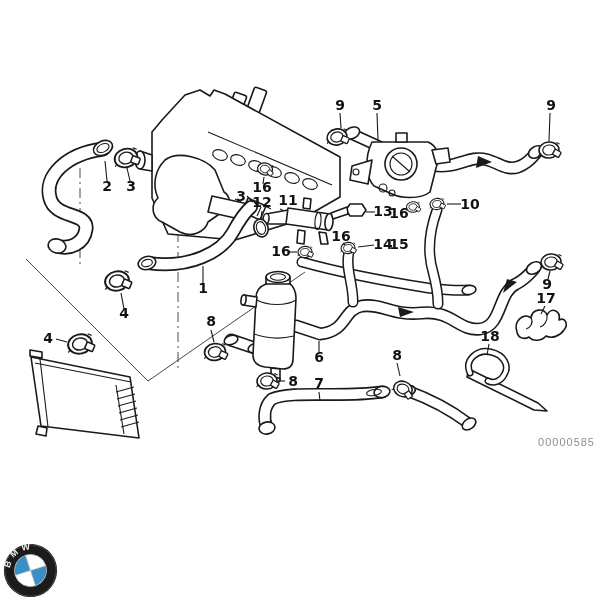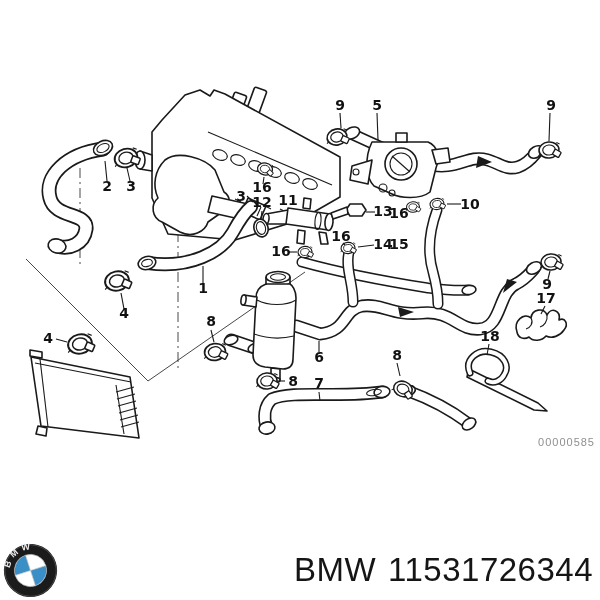--- a/index.html
+++ b/index.html
@@ -286,16 +286,15 @@
       <circle r="17" fill="#ffffff" stroke="#9a9a9a" stroke-width="0.6"></circle>
       <path d="M0,0 L0,-16.5 A16.5,16.5 0 0 0 -16.5,0 Z" fill="#3a8fc7"></path>
       <path d="M0,0 L0,16.5 A16.5,16.5 0 0 0 16.5,0 Z" fill="#3a8fc7"></path>
       <path d="M-16.5,0 L16.5,0 M0,-16.5 L0,16.5" stroke="#c8c8c8" stroke-width="0.7" fill="none"></path>
       <text font-size="9.5" font-weight="bold" fill="#ececec" letter-spacing="4" font-family="Liberation Sans, sans-serif">
         <textPath href="#lg-text-arc" startOffset="4">BMW</textPath>
       </text>
       <path id="lg-text-arc" d="M -21,-5 A 21.5,21.5 0 0 1 21,-5" fill="none"></path>
     </g>
   </svg>
-  <div id="part-number-text"><span>BMW</span><span class="gap"></span><span>11531726344</span></div>
 </div>
 
 </div>
 
 </body></html>

